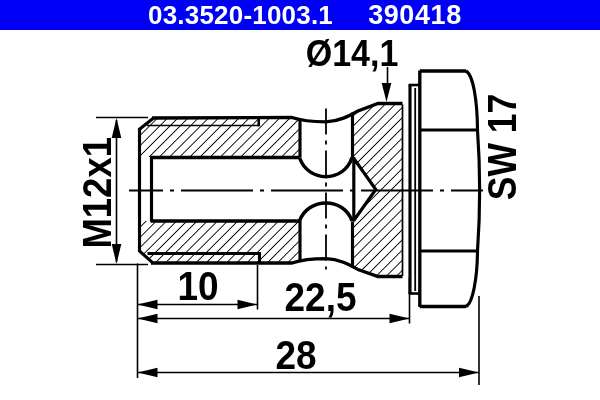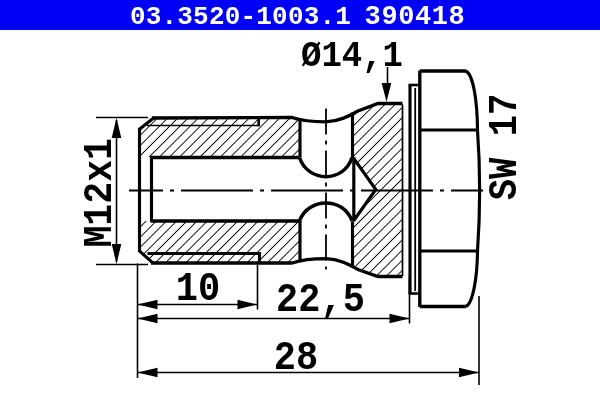--- a/index.html
+++ b/index.html
@@ -1,17 +1,17 @@
 <!DOCTYPE html>
 <html><head>
 <meta charset="utf-8">
 <style>
   html,body{margin:0;padding:0;background:#fff;}
   .page{position:relative;width:600px;height:400px;overflow:hidden;background:#fff;
-        font-family:Liberation Mono, monospace;}
+        font-family:Liberation Sans, sans-serif;}
   svg{display:block}
 </style>
 </head>
 <body>
 <div class="page">
 <svg width="600" height="400" viewBox="0 0 600 400">
   <defs>
     <pattern id="hatch" width="7.2" height="7.2" patternUnits="userSpaceOnUse" patternTransform="rotate(-45)">
       <rect width="7.2" height="7.2" fill="#fff"></rect>
       <line x1="0" y1="0" x2="7.2" y2="0" stroke="#000" stroke-width="1.85"></line>

